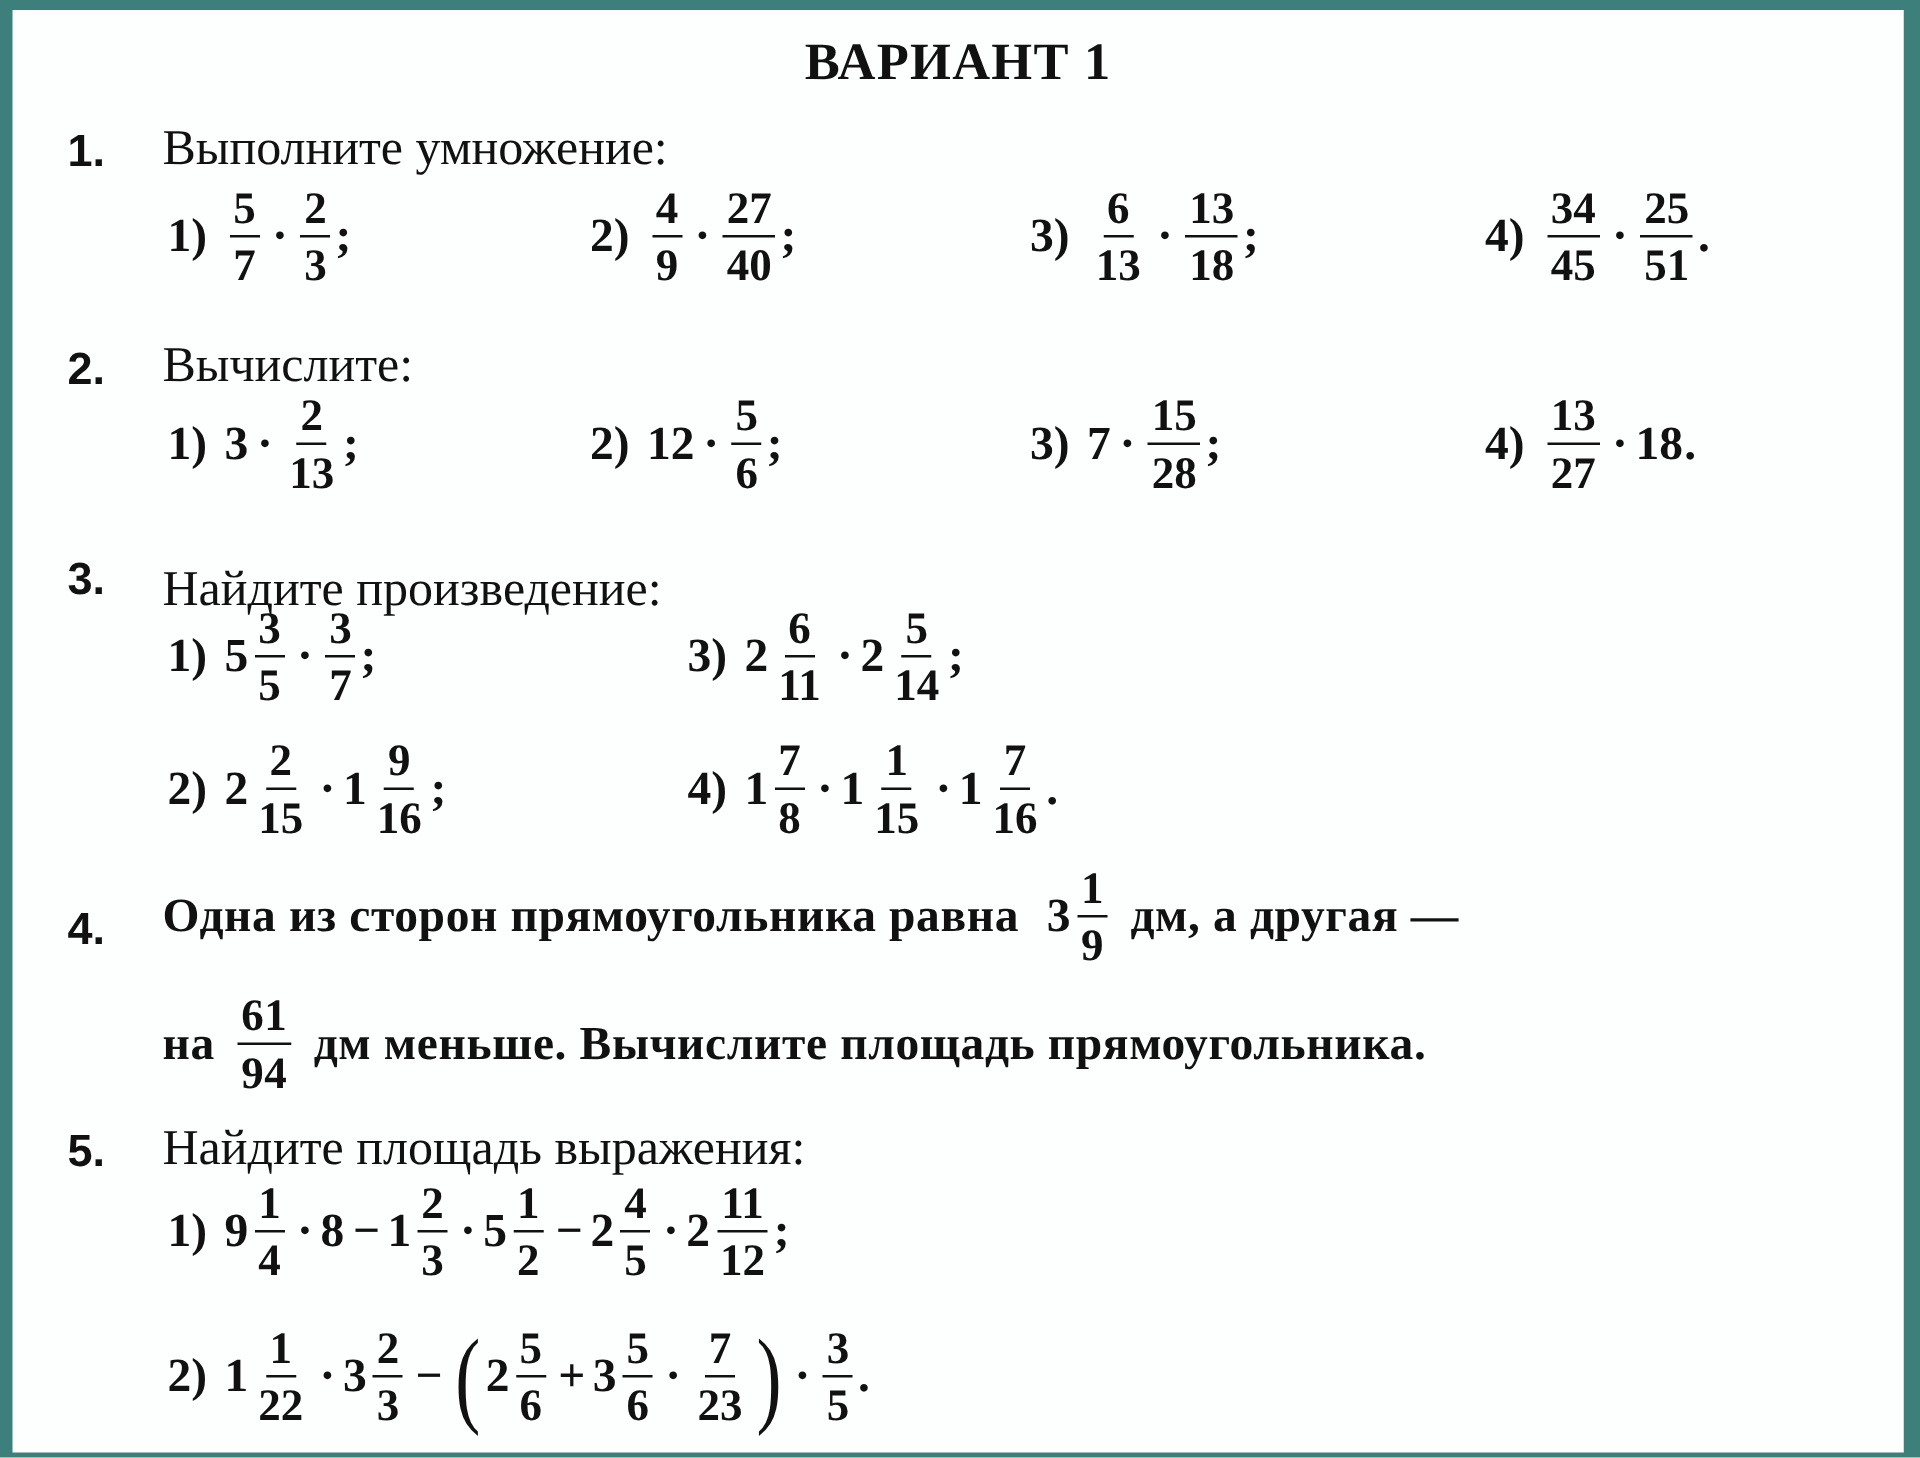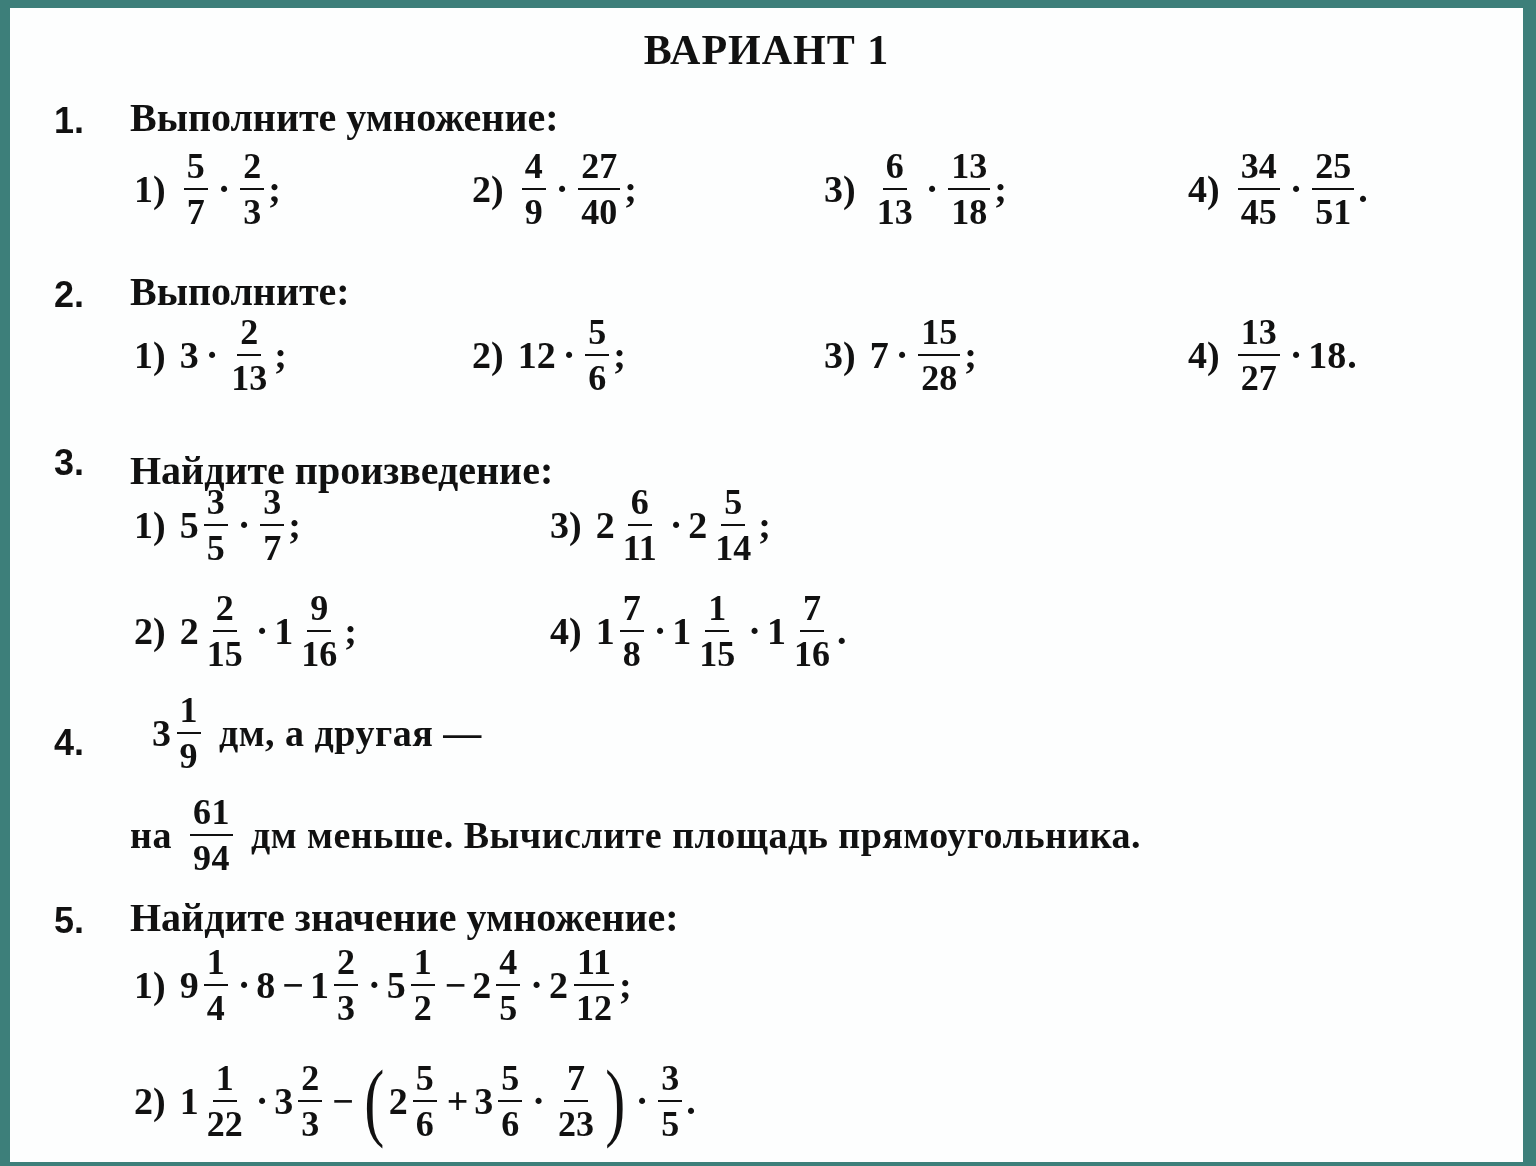--- a/index.html
+++ b/index.html
@@ -28,21 +28,21 @@
   }
   .task-num {
     position: absolute;
     font-family: "Liberation Sans", sans-serif;
     font-weight: bold;
     font-size: 36px;
   }
   .task-head {
     position: absolute;
     font-family: "Liberation Serif", serif;
-    font-weight: bold;
+    font-weight: normal;
     font-size: 40px;
     white-space: nowrap;
   }
   .item {
     position: absolute;
     display: flex;
     align-items: center;
     font-family: "Liberation Serif", serif;
     font-weight: bold;
     font-size: 38px;
@@ -141,21 +141,21 @@
       </span>
       <span class="op">·</span>
       <span class="frac">
         <span class="num">25</span>
         <span class="den">51</span>
       </span>
       <span>.</span>
     </div>
 
   <div class="task-num" style="left:44px; top:266px;">2.</div>
-  <div class="task-head" style="left:120px; top:260px;">Выполните:</div>
+  <div class="task-head" style="left:120px; top:260px;">Вычислите:</div>
   <div class="item" style="left:124px; top:306px;">
       <span class="lbl">1)</span>
       <span class="whole">3</span>
       <span class="op">·</span>
       <span class="frac">
         <span class="num">2</span>
         <span class="den">13</span>
       </span>
       <span>;</span>
     </div>
@@ -253,20 +253,21 @@
       <span class="whole">1</span>
       <span class="frac">
         <span class="num">7</span>
         <span class="den">16</span>
       </span>
       <span>.</span>
     </div>
 
   <div class="task-num" style="left:44px; top:714px;">4.</div>
   <div class="text-line" style="left:120px; top:684px;">
+    <span>Одна из сторон прямоугольника равна</span>
     <span style="margin-left: 22px; display: inline-flex; align-items: center;">
         <span class="whole">3</span>
         <span class="frac">
           <span class="num">1</span>
           <span class="den">9</span>
         </span>
       </span>
     <span style="margin-left:14px;">дм, а другая —</span>
   </div>
   <div class="text-line" style="left:120px; top:786px;">
@@ -274,21 +275,21 @@
     <span style="margin-left: 14px; display: inline-flex; align-items: center;">
         <span class="frac">
           <span class="num">61</span>
           <span class="den">94</span>
         </span>
       </span>
     <span style="margin-left:14px;">дм меньше. Вычислите площадь прямоугольника.</span>
   </div>
 
   <div class="task-num" style="left:44px; top:892px;">5.</div>
-  <div class="task-head" style="left:120px; top:886px;">Найдите значение умножение:</div>
+  <div class="task-head" style="left:120px; top:886px;">Найдите площадь выражения:</div>
   <div class="item" style="left:124px; top:936px;">
       <span class="lbl">1)</span>
       <span class="whole">9</span>
       <span class="frac">
         <span class="num">1</span>
         <span class="den">4</span>
       </span>
       <span class="op">·</span>
       <span class="whole">8</span>
       <span class="op">−</span>

